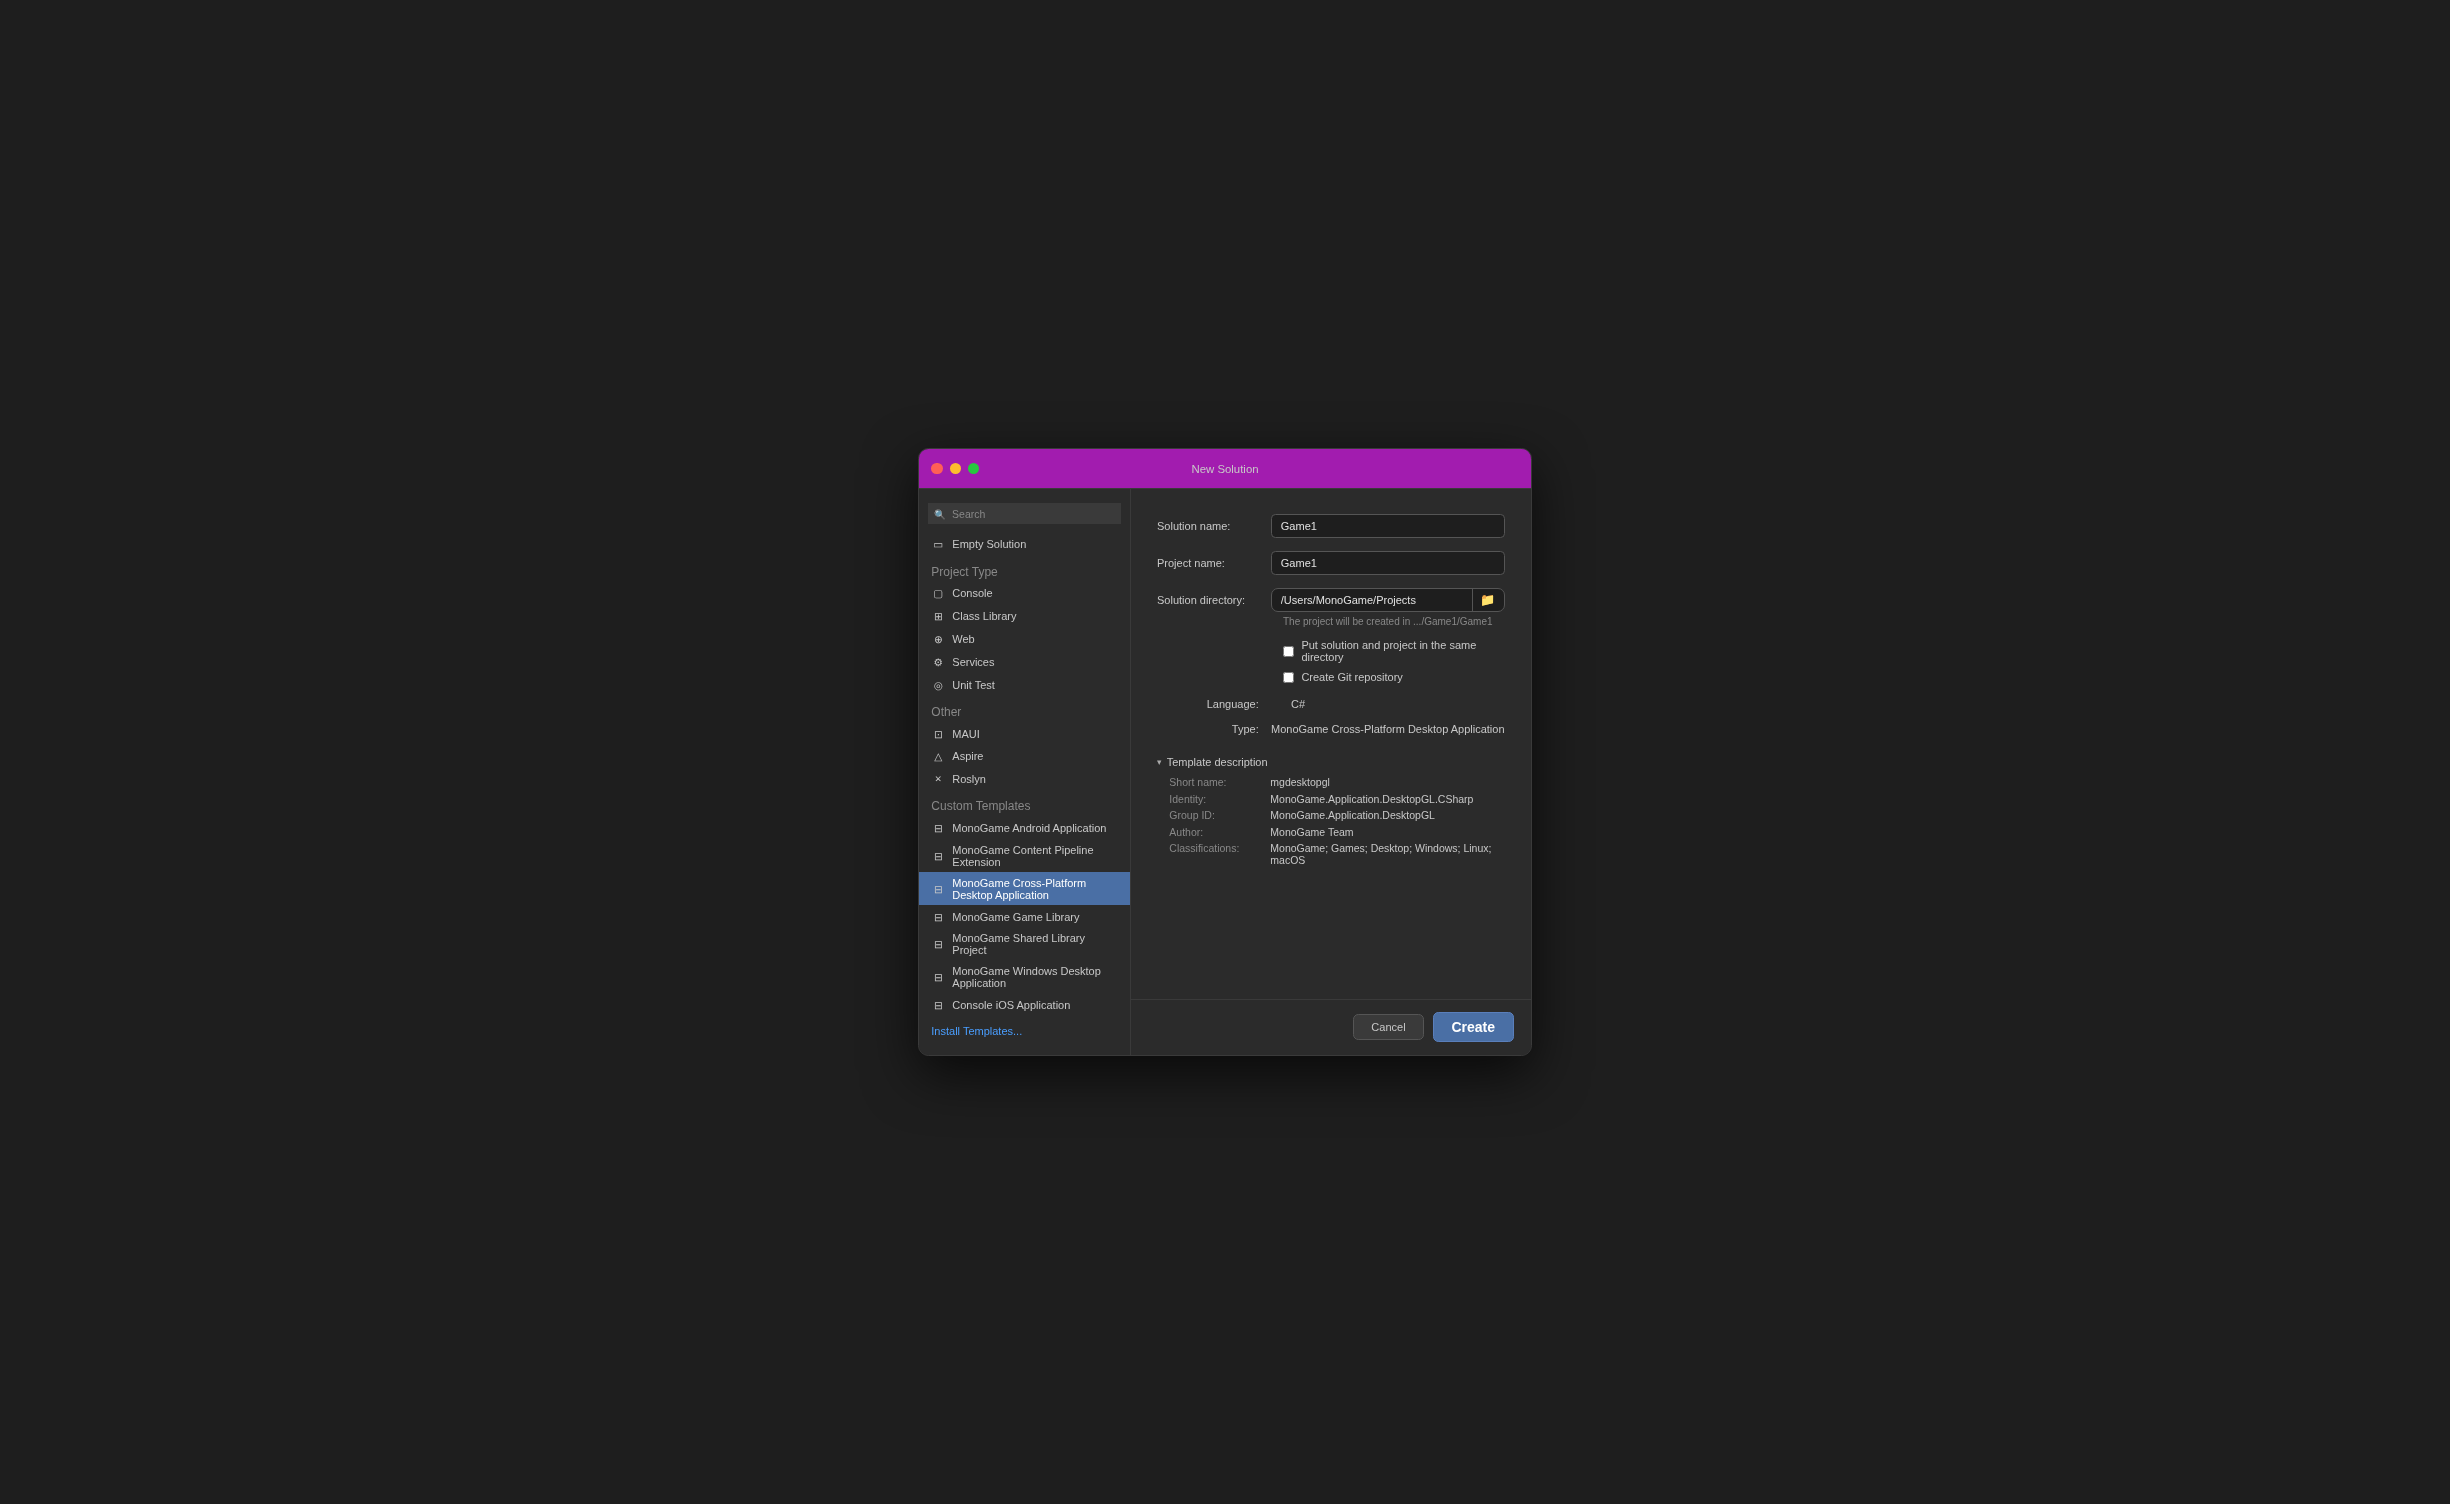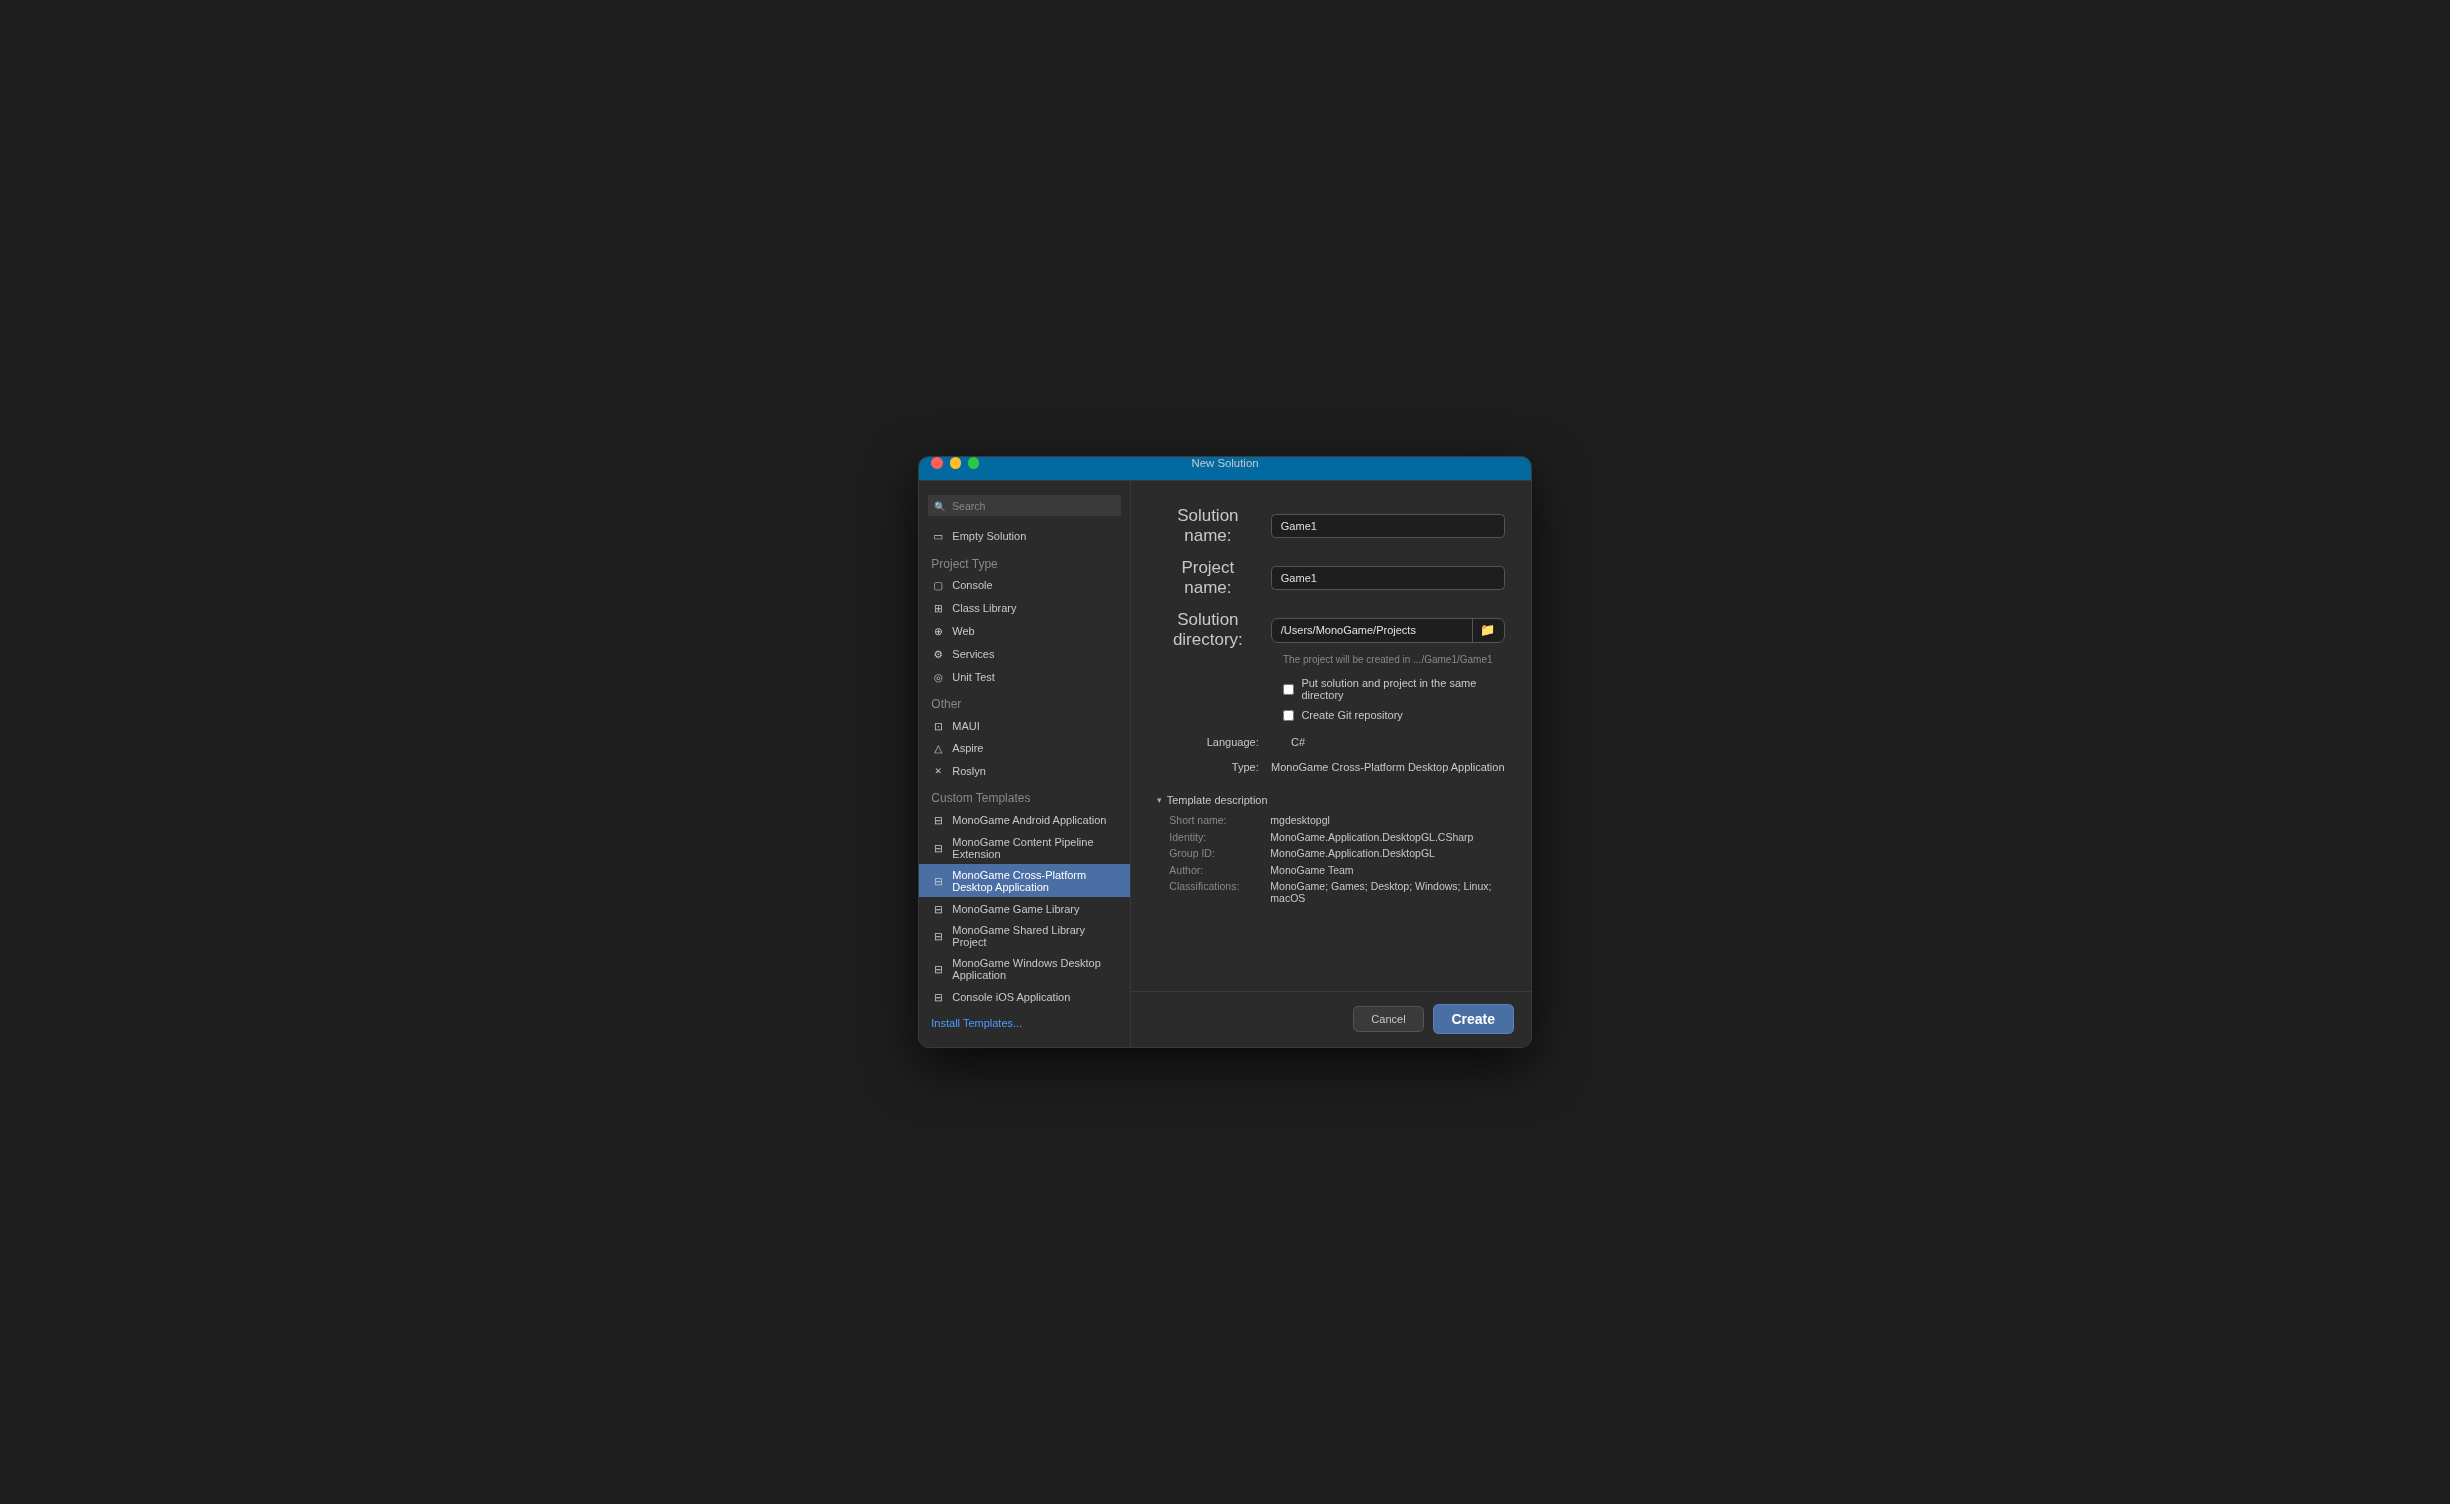--- a/index.html
+++ b/index.html
@@ -15,24 +15,24 @@
       background: #2b2b2b;
       border-radius: 10.5px;
       width: 614px;
       min-height: 386px;
       box-shadow: 0 17.5px 53px rgba(0,0,0,0.7);
       overflow: hidden;
       position: relative;
       border: 0.9px solid #3a3a3a;
     }
     .title-bar {
-      background: #0369a1;
-      height: 24px;
-      display: flex;
-      align-items: flex-start;
+      background: #a21caf;
+      height: 40px;
+      display: flex;
+      align-items: center;
       justify-content: center;
       position: relative;
       border-bottom: 0.9px solid #3a3a3a;
     }
     .traffic-lights {
       position: absolute;
       left: 12.3px;
       display: flex;
       gap: 7px;
       align-items: center;
@@ -140,24 +140,24 @@
       flex-direction: column;
       gap: 0;
     }
     .form-row {
       display: flex;
       align-items: center;
       margin-bottom: 12.3px;
     }
     .form-label {
       color: #c8c8c8;
-      font-size: 17px;
+      font-size: 11px;
       width: 114px;
       flex-shrink: 0;
-      text-align: center;
+      text-align: left;
       padding-right: 12.3px;
     }
     .form-input {
       flex: 1;
       background: #1e1e1e;
       border: 0.9px solid #555;
       border-radius: 4.4px;
       color: #e0e0e0;
       font-size: 11px;
       padding: 5.3px 8.8px;

